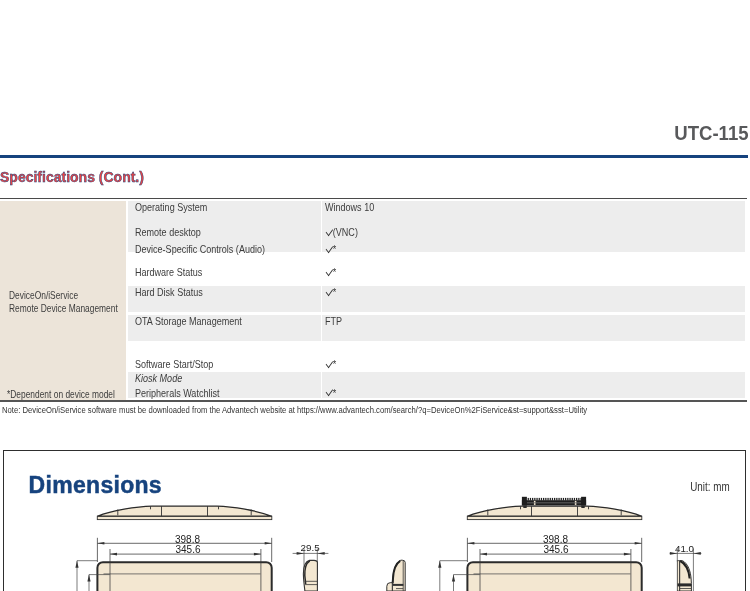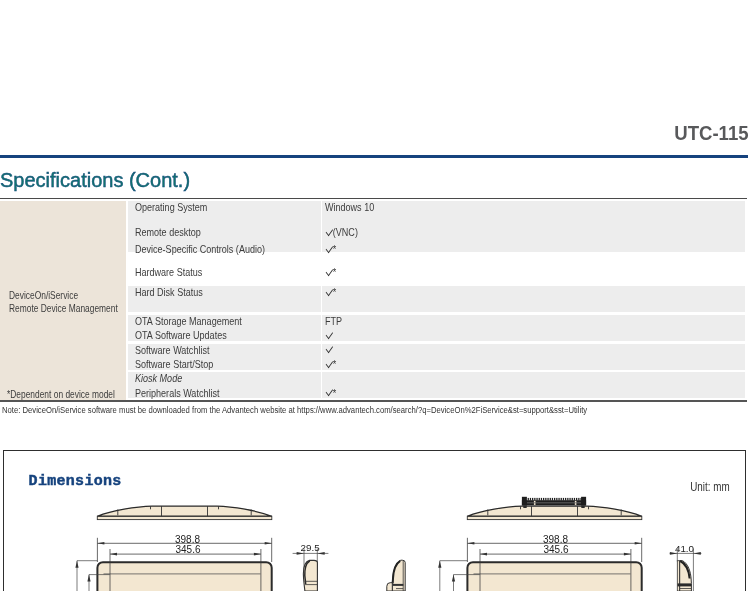--- a/index.html
+++ b/index.html
@@ -14,21 +14,21 @@
 .ck{display:inline-block;width:6.6px;height:3.6px;border-left:1.4px solid #333;border-bottom:1.4px solid #333;transform:rotate(-50deg) skewX(-8deg);margin:0 1px 1px 0.5px;vertical-align:1.8px;}
 </style>
 </head>
 <body>
 <div class="page">
 
 <div class="abs" style="left:600px;top:122.1px;width:148.6px;text-align:right;font-size:21px;font-weight:bold;color:#58595b;line-height:1;transform:scaleX(0.885);transform-origin:100% 50%;">UTC-115</div>
 
 <div class="abs" style="left:0;top:154.6px;width:747.5px;height:3.8px;background:#16437e;"></div>
 
-<div class="abs" style="left:0px;top:169.9px;font-size:20px;font-weight:normal;color:#0f766e;line-height:1;-webkit-text-stroke:0.45px #16437e;white-space:nowrap;">Specifications (Cont.)</div>
+<div class="abs" style="left:0px;top:169.9px;font-size:14px;font-weight:bold;color:#ef4444;line-height:1;-webkit-text-stroke:0.45px #16437e;white-space:nowrap;">Specifications (Cont.)</div>
 
 <div class="abs" style="left:0;top:197.7px;width:746.7px;height:1px;background:#4a4a4a;"></div>
 
 <div class="abs" style="left:0;top:200.5px;width:126.4px;height:199.9px;background:#ece4d9;"></div>
 
 <div class="abs" style="left:9px;top:289.3px;font-size:10.5px;line-height:12.4px;color:#3c3c3c;transform:scaleX(0.80);transform-origin:0 0;white-space:nowrap;">DeviceOn/iService<br>Remote Device Management</div>
 
 <div class="abs" style="left:7.3px;top:388.3px;font-size:10.5px;line-height:12.4px;color:#3c3c3c;transform:scaleX(0.80);transform-origin:0 0;white-space:nowrap;">*Dependent on device model</div>
 
 <div class="row g" style="top:200.5px;">
@@ -61,29 +61,21 @@
 <div class="row" style="top:318px;">
       <span class="lbl">Batch Operation Support</span>
       <span class="val"><i class="ck"></i></span>
     </div>
 
 <div class="row g" style="top:315.06px;">
       <span class="lbl">OTA Storage Management</span>
       <span class="val">FTP</span>
     </div>
 
-<div class="row" style="top:329.38px;">
-      <span class="lbl">OTA Software Updates</span>
-      <span class="val"><i class="ck"></i></span>
-    </div>
-
-<div class="row g" style="top:343.7px;">
-      <span class="lbl">Software Watchlist</span>
-      <span class="val"><i class="ck"></i></span>
-    </div>
+
 
 <div class="row" style="top:358.02px;">
       <span class="lbl">Software Start/Stop</span>
       <span class="val"><i class="ck"></i>*</span>
     </div>
 
 <div class="row g" style="top:372.34px;font-style:italic;">
       <span class="lbl">Kiosk Mode</span>
     </div>
 
@@ -93,21 +85,21 @@
     </div>
 
 <div class="abs" style="left:320.7px;top:200.5px;width:1.6px;height:199.9px;background:#fff;"></div>
 
 <div class="abs" style="left:0;top:400.3px;width:746.7px;height:1.3px;background:#555;"></div>
 
 <div class="abs" style="left:2px;top:404.6px;font-size:9.7px;line-height:1;color:#333;transform:scaleX(0.793);transform-origin:0 0;white-space:nowrap;">Note: DeviceOn/iService software must be downloaded from the Advantech website at https://www.advantech.com/search/?q=DeviceOn%2FiService&amp;st=support&amp;sst=Utility</div>
 
 <div class="abs" style="left:3px;top:450px;width:742.6px;height:150px;border:1.7px solid #2e2e2e;box-sizing:border-box;background:#fff;"></div>
 
-<div class="abs" style="left:28.6px;top:473.9px;font-size:15px;font-weight:bold;color:#16437e;line-height:1;letter-spacing:0.3px;-webkit-text-stroke:0.45px #16437e;white-space:nowrap;font-family:Liberation Mono, monospace;">Dimensions</div>
+<div class="abs" style="left:28.6px;top:473.9px;font-size:23px;font-weight:bold;color:#16437e;line-height:1;letter-spacing:0.3px;-webkit-text-stroke:0.45px #16437e;white-space:nowrap;">Dimensions</div>
 
 <div class="abs" style="left:650px;top:480.6px;width:79.6px;text-align:right;font-size:12.3px;color:#333;line-height:1;transform:scaleX(0.80);transform-origin:100% 50%;">Unit: mm</div>
 
 <svg class="abs" style="left:0;top:450px;" width="750" height="141" viewBox="0 450 750 141" font-family="Liberation Sans,sans-serif">
 <g fill="none" stroke="#333" stroke-width="1">
 
 <g>
 <rect x="97.3" y="516.2" width="174.5" height="3.4" fill="#f3e7d1" stroke-width="0.9"></rect>
 <path d="M97.3,516.2 C112,510.6 136,506.4 152,506.1 L217,506.1 C233,506.4 257,510.6 271.8,516.2 Z" fill="#f3e7d1" stroke="#2a2a2a" stroke-width="1.2"></path>
 <path d="M161.5,506.1 V516.2 M207.5,506.1 V516.2 M150.5,506.3 V509.3 M218.5,506.3 V509.3 M117.8,509.5 V515.3 M251.2,509.5 V515.3" stroke-width="0.9"></path>

